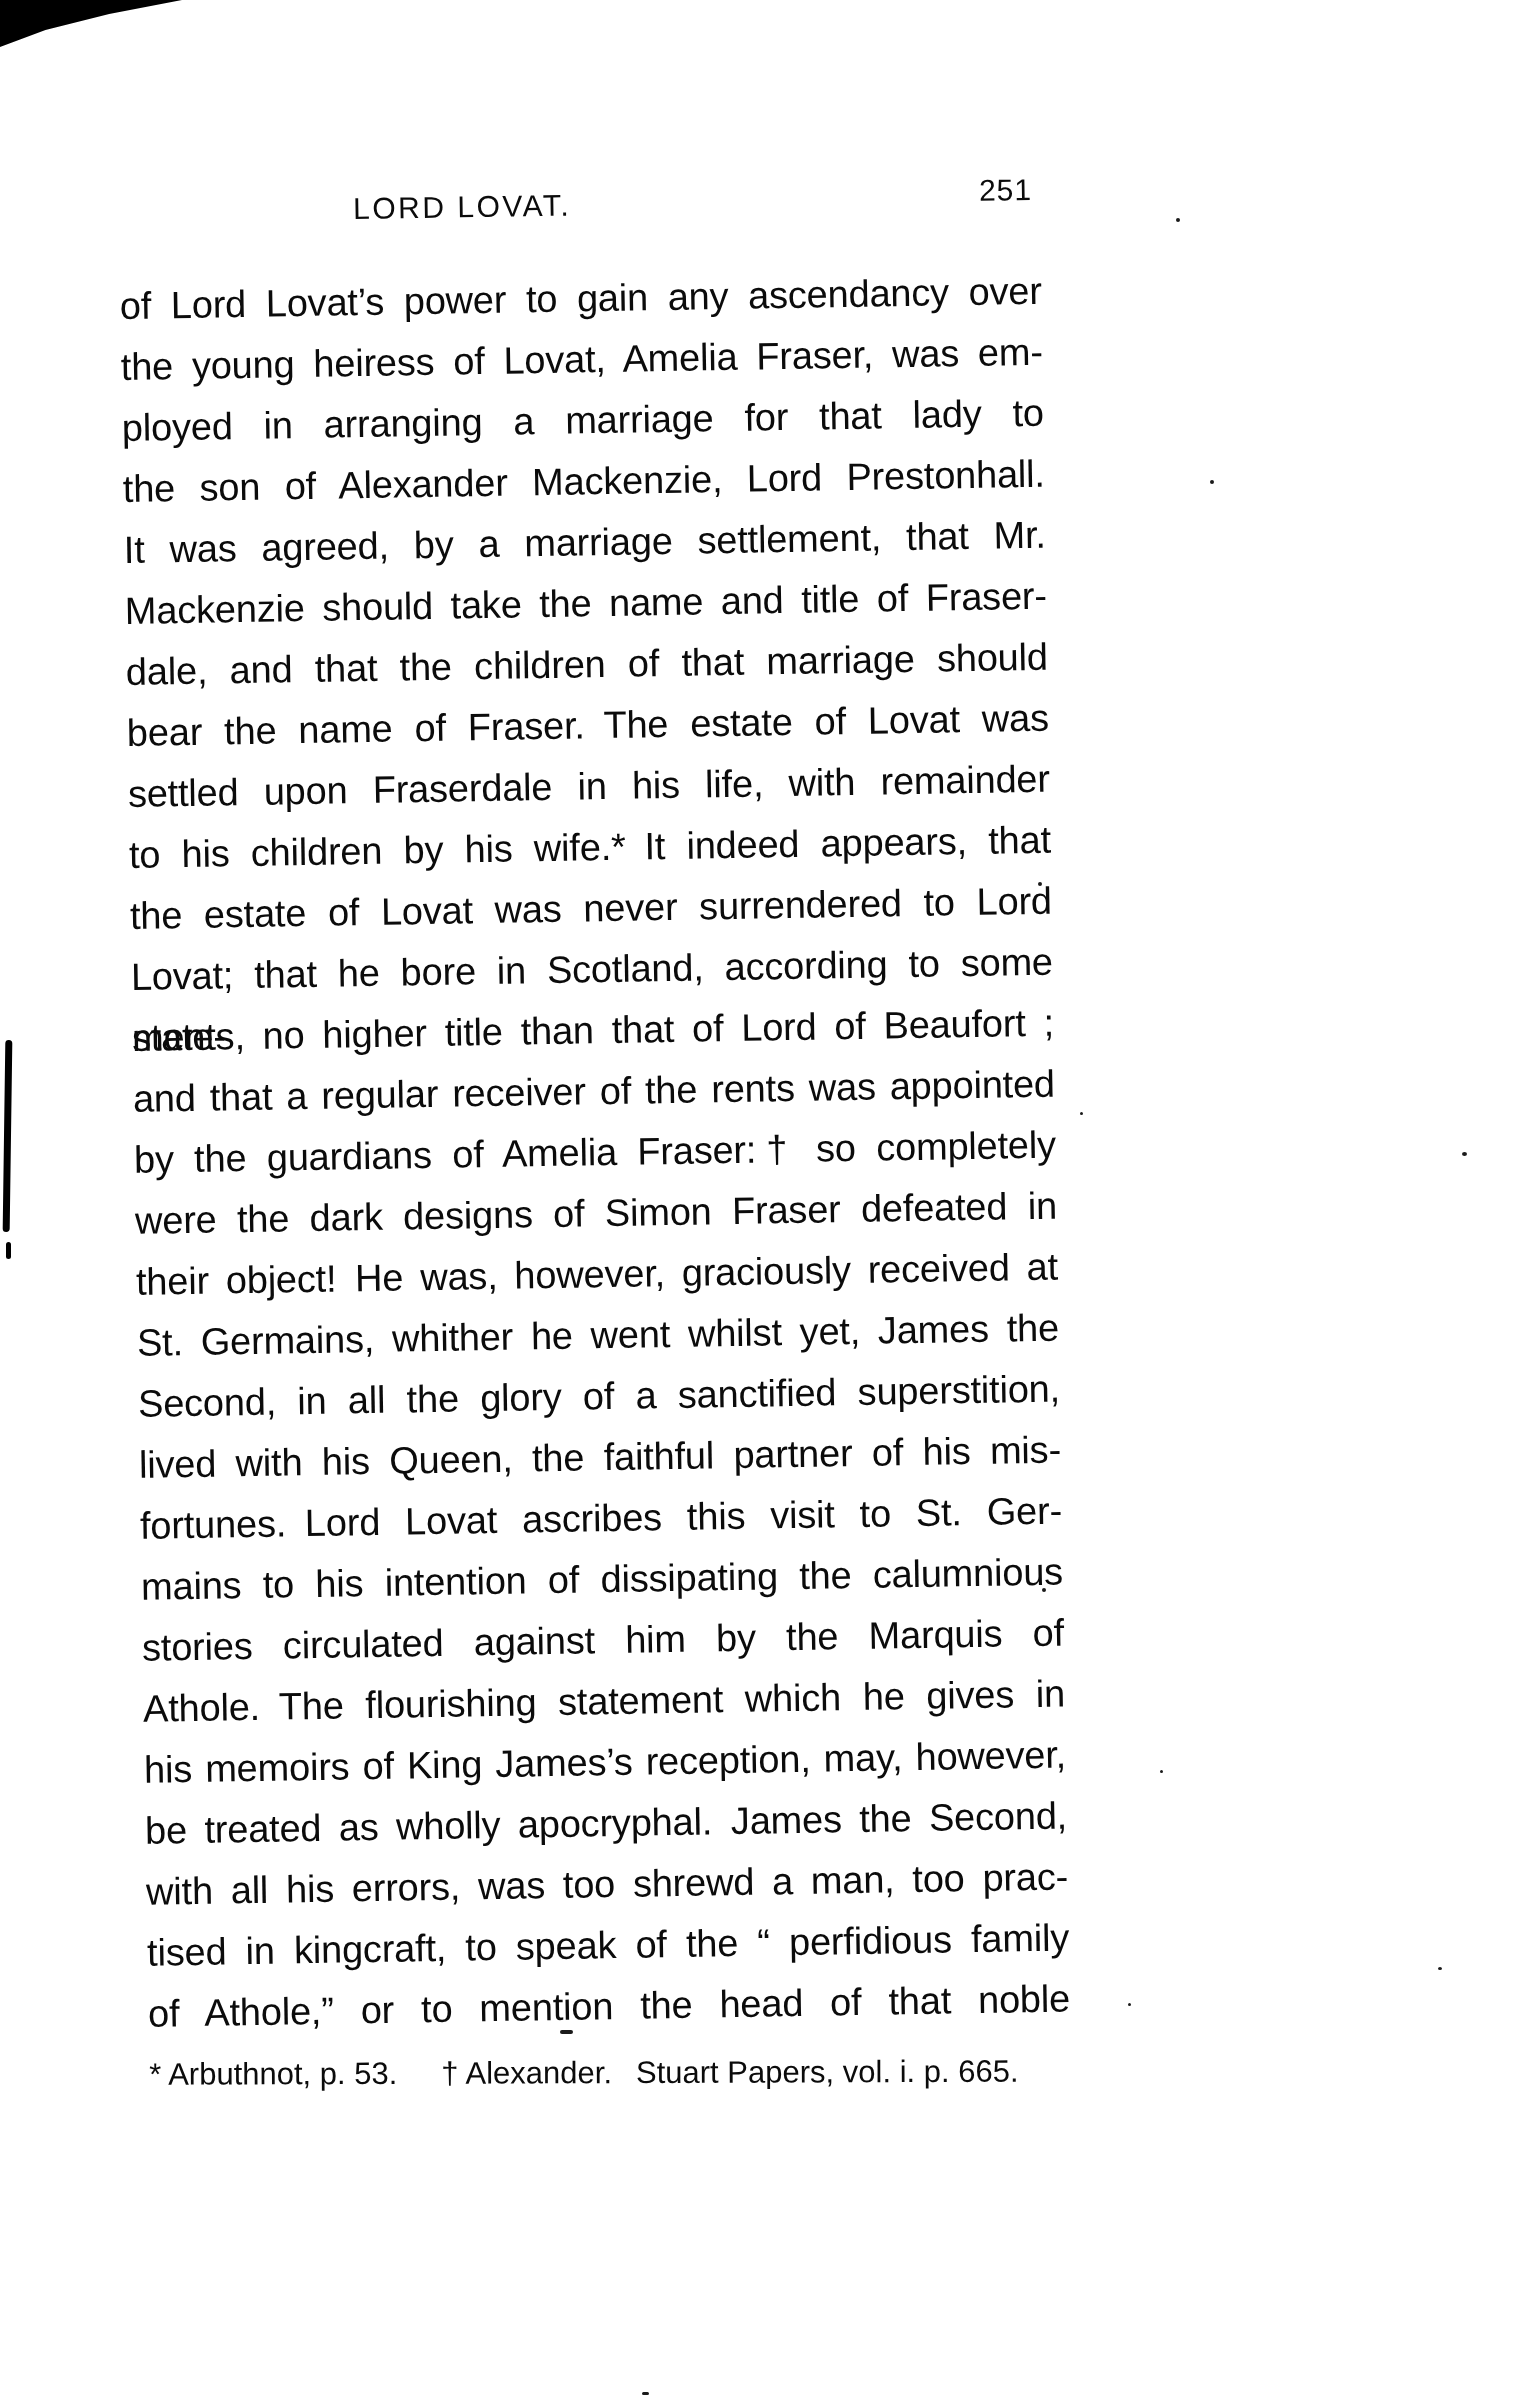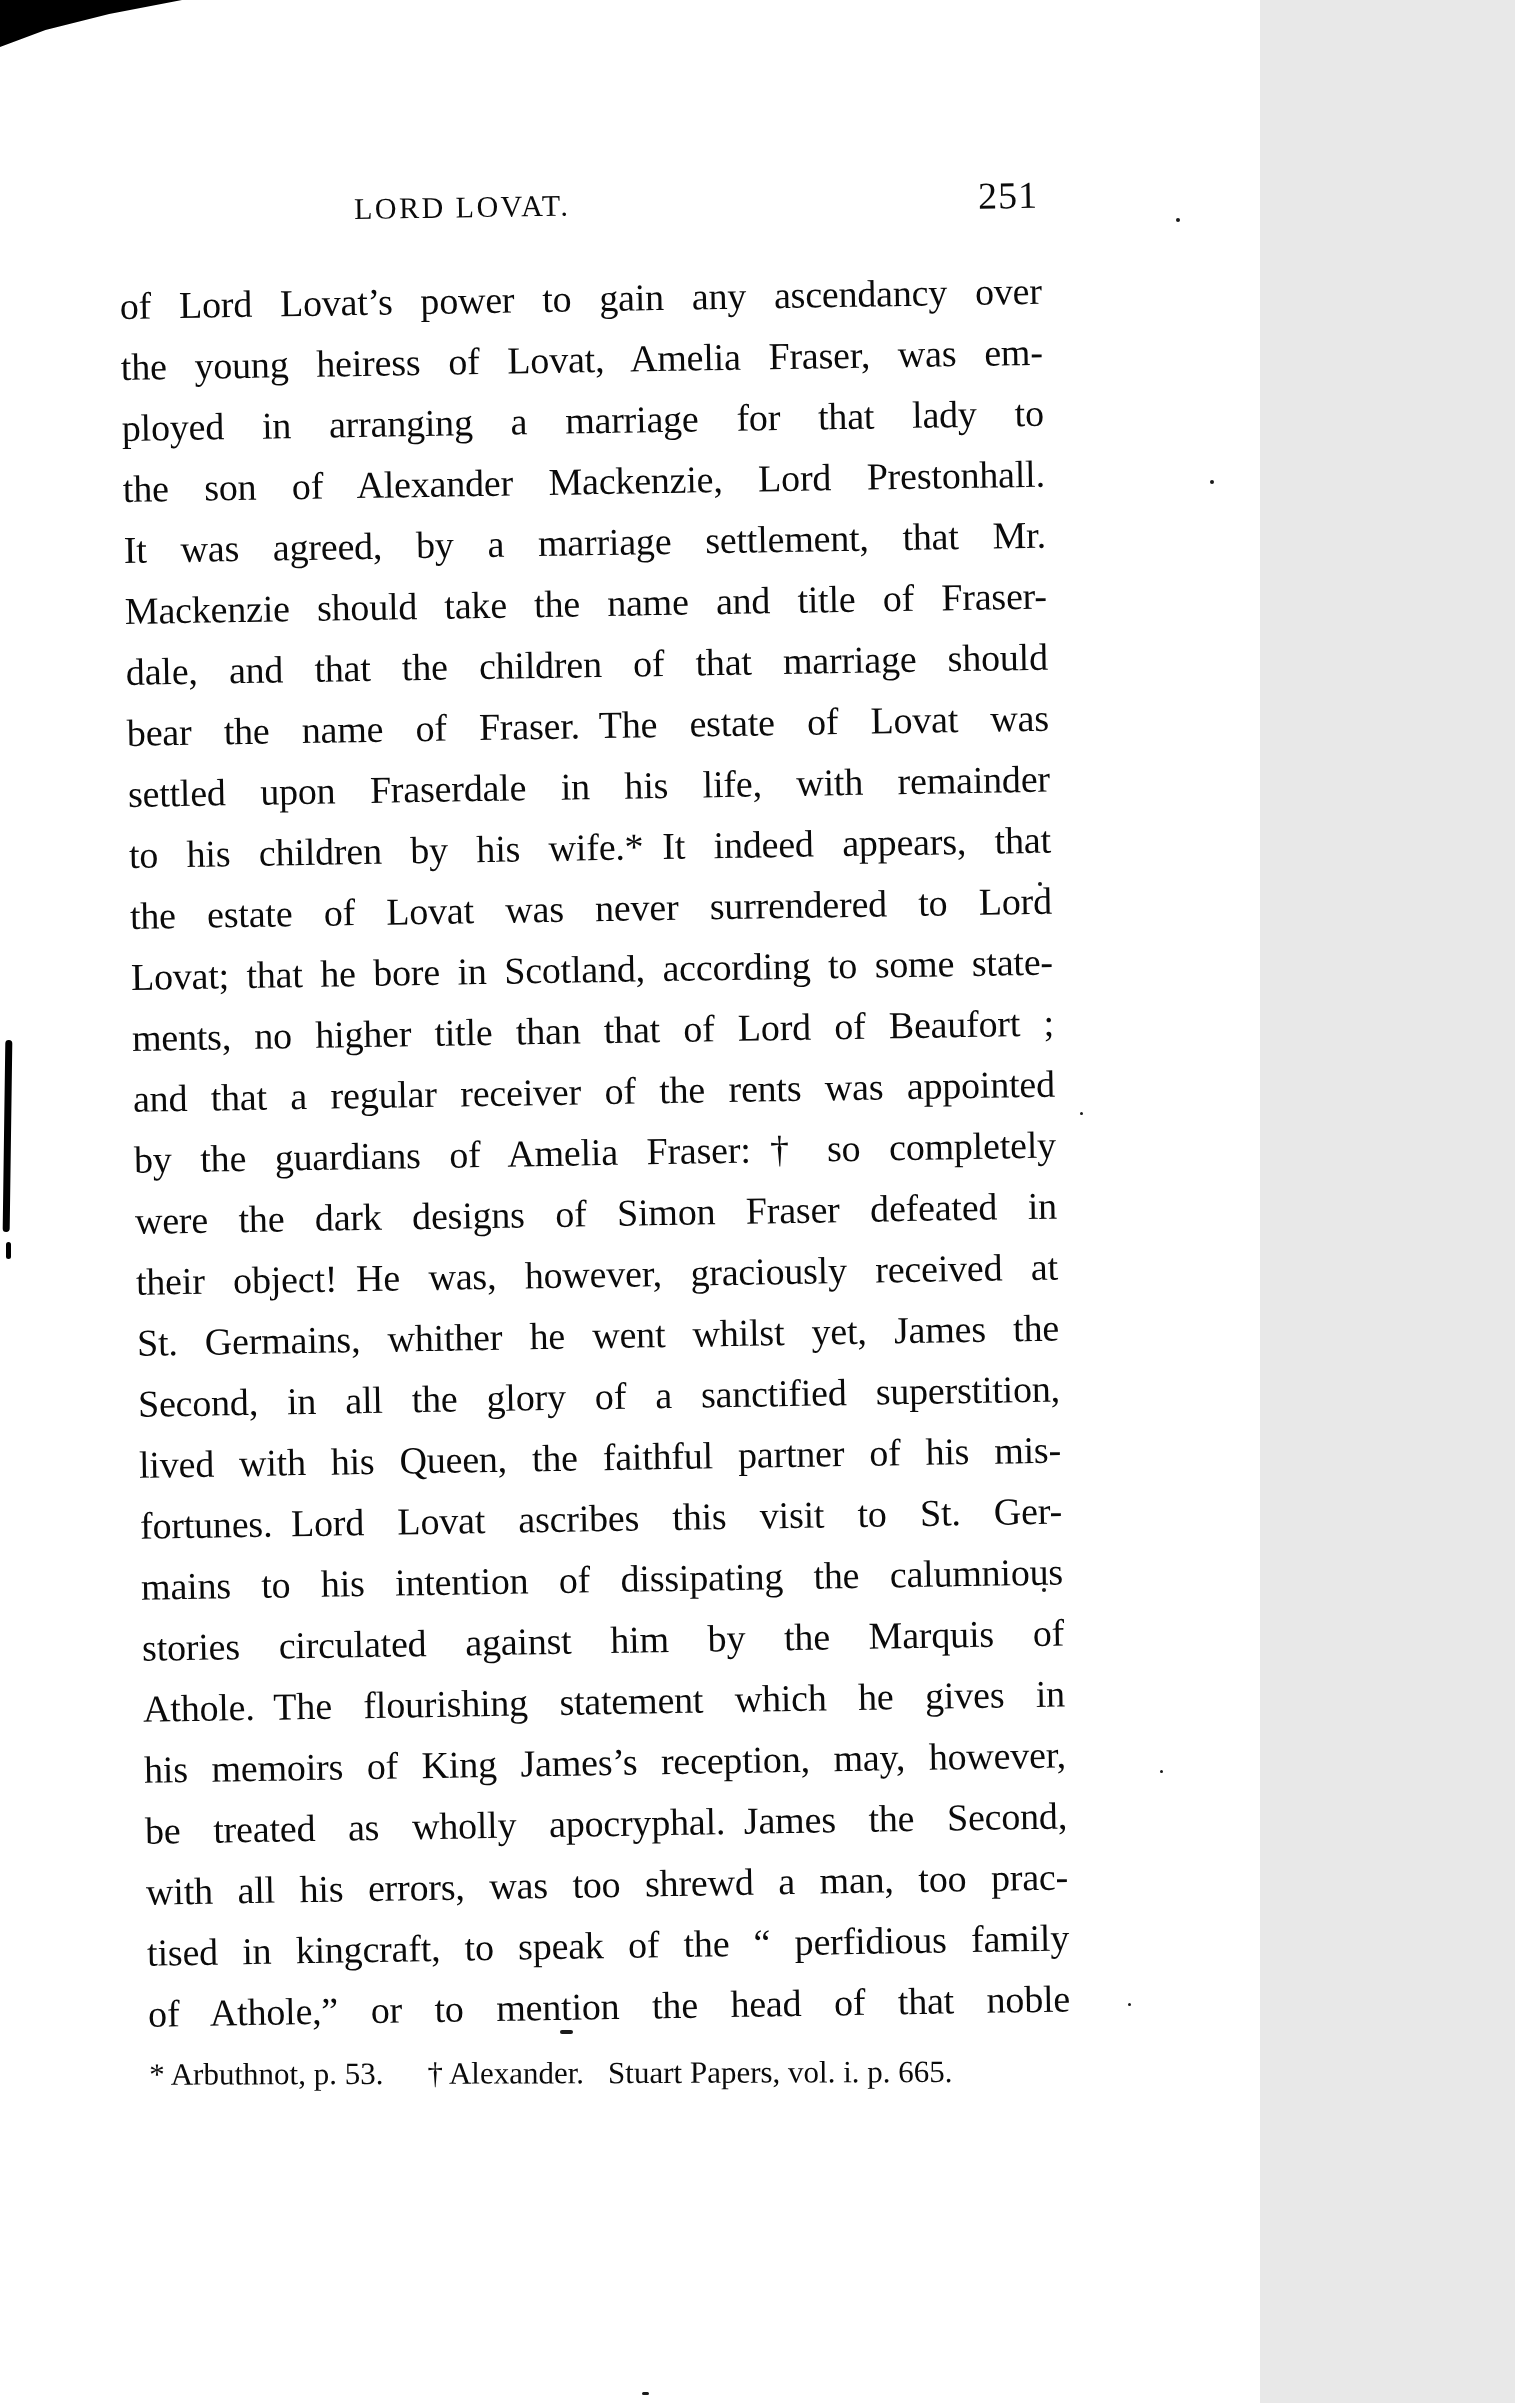--- a/index.html
+++ b/index.html
@@ -1,35 +1,35 @@
 <!DOCTYPE html>
 <html><head>
 <meta charset="utf-8">
 <style>
   html,body { margin:0; padding:0; background:#e8e8e8; }
   .page {
     position:relative;
-    width:1260px; height:2403px;
+    width:1515px; height:2403px;
     background:#ffffff;
     overflow:hidden;
-    font-family:Liberation Serif, serif;
+    font-family:Liberation Sans, sans-serif;
     color:#0b0b0b;
   }
   
   .content {
     position:absolute; left:118px; top:196px; width:922px;
     transform:rotate(-0.95deg);
     transform-origin:0 0;
   }
   .header-row { position:relative; height:44px; }
   .running-head {
     position:absolute; left:0; top:0; width:688px;
     text-align:center; font-size:30px; letter-spacing:2.5px;
   }
-  .page-number { position:absolute; right:2px; top:-8px; font-size:38px; letter-spacing:1px; }
+  .page-number { position:absolute; right:8px; top:-8px; font-size:30px; letter-spacing:1px; }
   .body { margin-top:36px; }
   .line {
     font-size:38px; line-height:61px; height:61px;
     text-align:justify; text-align-last:justify; -moz-text-align-last:justify;
     letter-spacing:-0.2px;
   }
   .footnote {
     margin-top:10px; font-size:31px; line-height:40px;
     display:flex; align-items:baseline;
     transform:rotate(0.75deg); transform-origin:0 50%;

